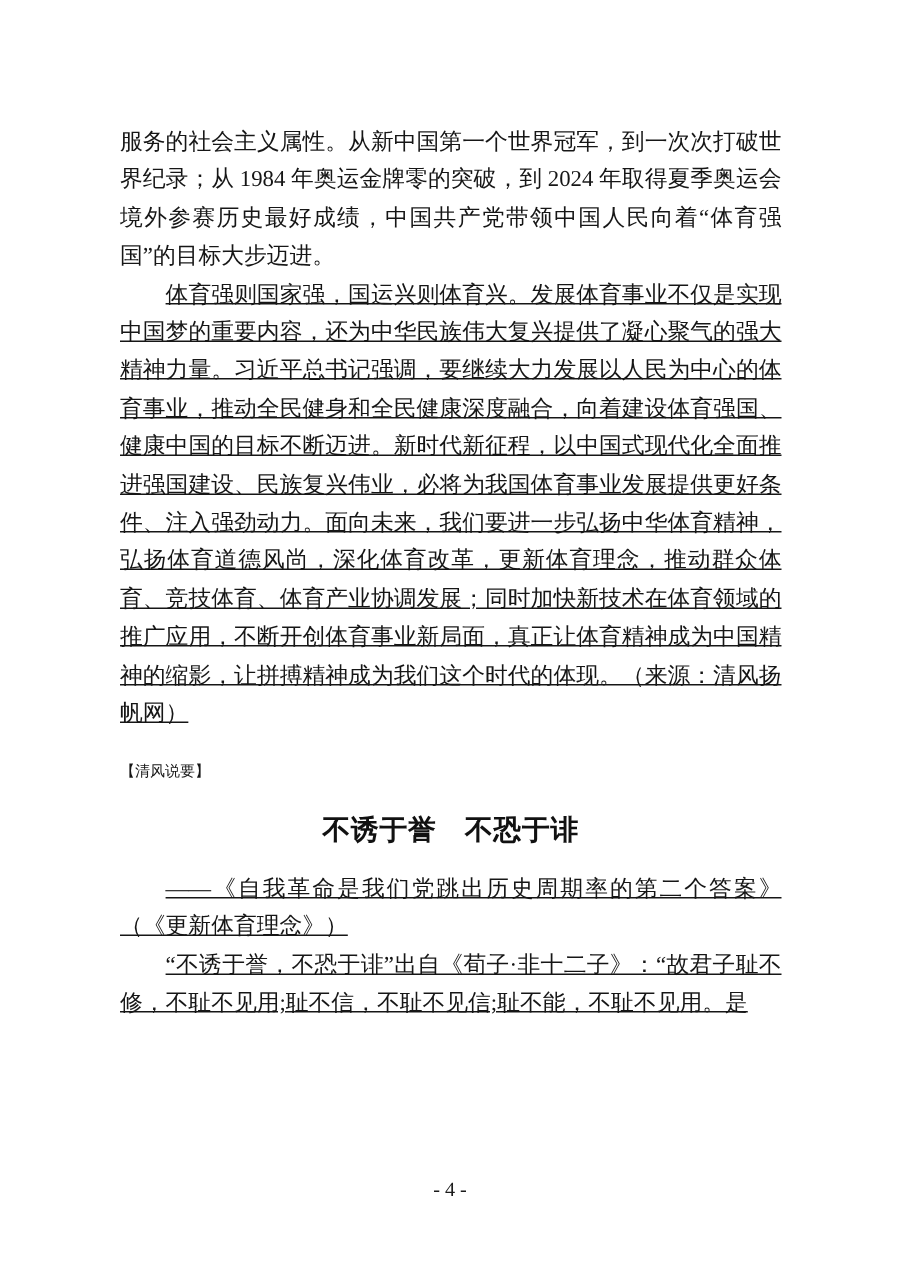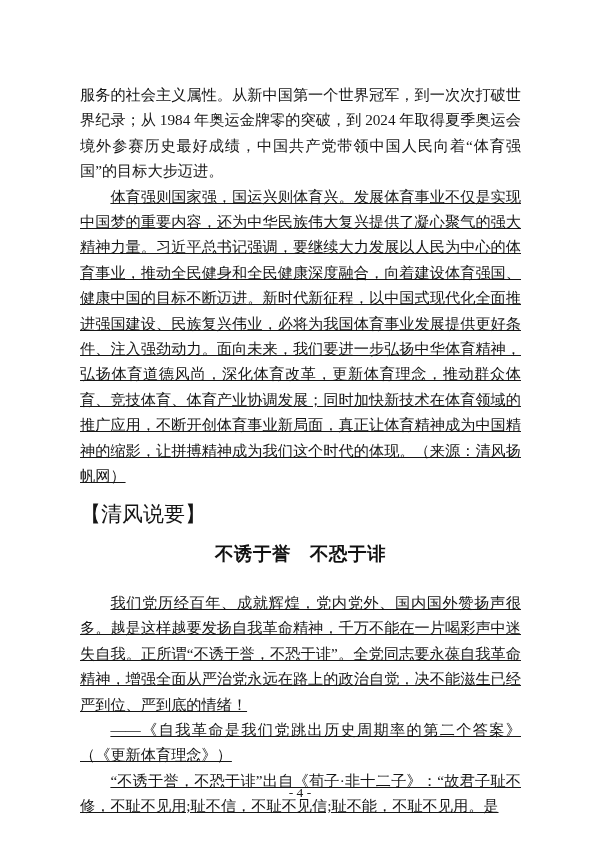--- a/index.html
+++ b/index.html
@@ -29,24 +29,24 @@
     text-align: justify;
     word-break: break-all;
   }
   p.indent {
     text-indent: 2em;
     text-decoration: underline;
   }
   p.section-label {
     margin-top: 13px;
     text-align: left;
-    font-size: 21px;
+    font-size: 10px;
   }
   h2.article-title {
-    margin: 13px 0 22px 0;
+    margin: 13px 0 12px 0;
     font-size: 18.5px;
     line-height: 28px;
     font-weight: bold;
     text-align: center;
     color: #111111;
     letter-spacing: 0.5px;
   }
   .page-footer {
     position: absolute;
     left: 0;
@@ -65,21 +65,20 @@
   <div class="content">
 
     <p class="doc">服务的社会主义属性。从新中国第一个世界冠军，到一次次打破世界纪录；从 1984 年奥运金牌零的突破，到 2024 年取得夏季奥运会境外参赛历史最好成绩，中国共产党带领中国人民向着“体育强国”的目标大步迈进。</p>
 
     <p class="doc indent">体育强则国家强，国运兴则体育兴。发展体育事业不仅是实现中国梦的重要内容，还为中华民族伟大复兴提供了凝心聚气的强大精神力量。习近平总书记强调，要继续大力发展以人民为中心的体育事业，推动全民健身和全民健康深度融合，向着建设体育强国、健康中国的目标不断迈进。新时代新征程，以中国式现代化全面推进强国建设、民族复兴伟业，必将为我国体育事业发展提供更好条件、注入强劲动力。面向未来，我们要进一步弘扬中华体育精神，弘扬体育道德风尚，深化体育改革，更新体育理念，推动群众体育、竞技体育、体育产业协调发展；同时加快新技术在体育领域的推广应用，不断开创体育事业新局面，真正让体育精神成为中国精神的缩影，让拼搏精神成为我们这个时代的体现。（来源：清风扬帆网）</p>
 
     <p class="doc section-label">【清风说要】</p>
 
     <h2 class="article-title">不诱于誉　不恐于诽</h2>
 
-    <p class="doc indent">我们党历经百年、成就辉煌，党内党外、国内国外赞扬声很多。越是这样越要发扬自我革命精神，千万不能在一片喝彩声中迷失自我。正所谓“不诱于誉，不恐于诽”。全党同志要永葆自我革命精神，增强全面从严治党永远在路上的政治自觉，决不能滋生已经严到位、严到底的情绪！</p>
 
     <p class="doc indent">——《自我革命是我们党跳出历史周期率的第二个答案》（《更新体育理念》）</p>
 
     <p class="doc indent">“不诱于誉，不恐于诽”出自《荀子·非十二子》：“故君子耻不修，不耻不见用;耻不信，不耻不见信;耻不能，不耻不见用。是</p>
 
   </div>
 
   <div class="page-footer">- 4 -</div>
 </div>
 

